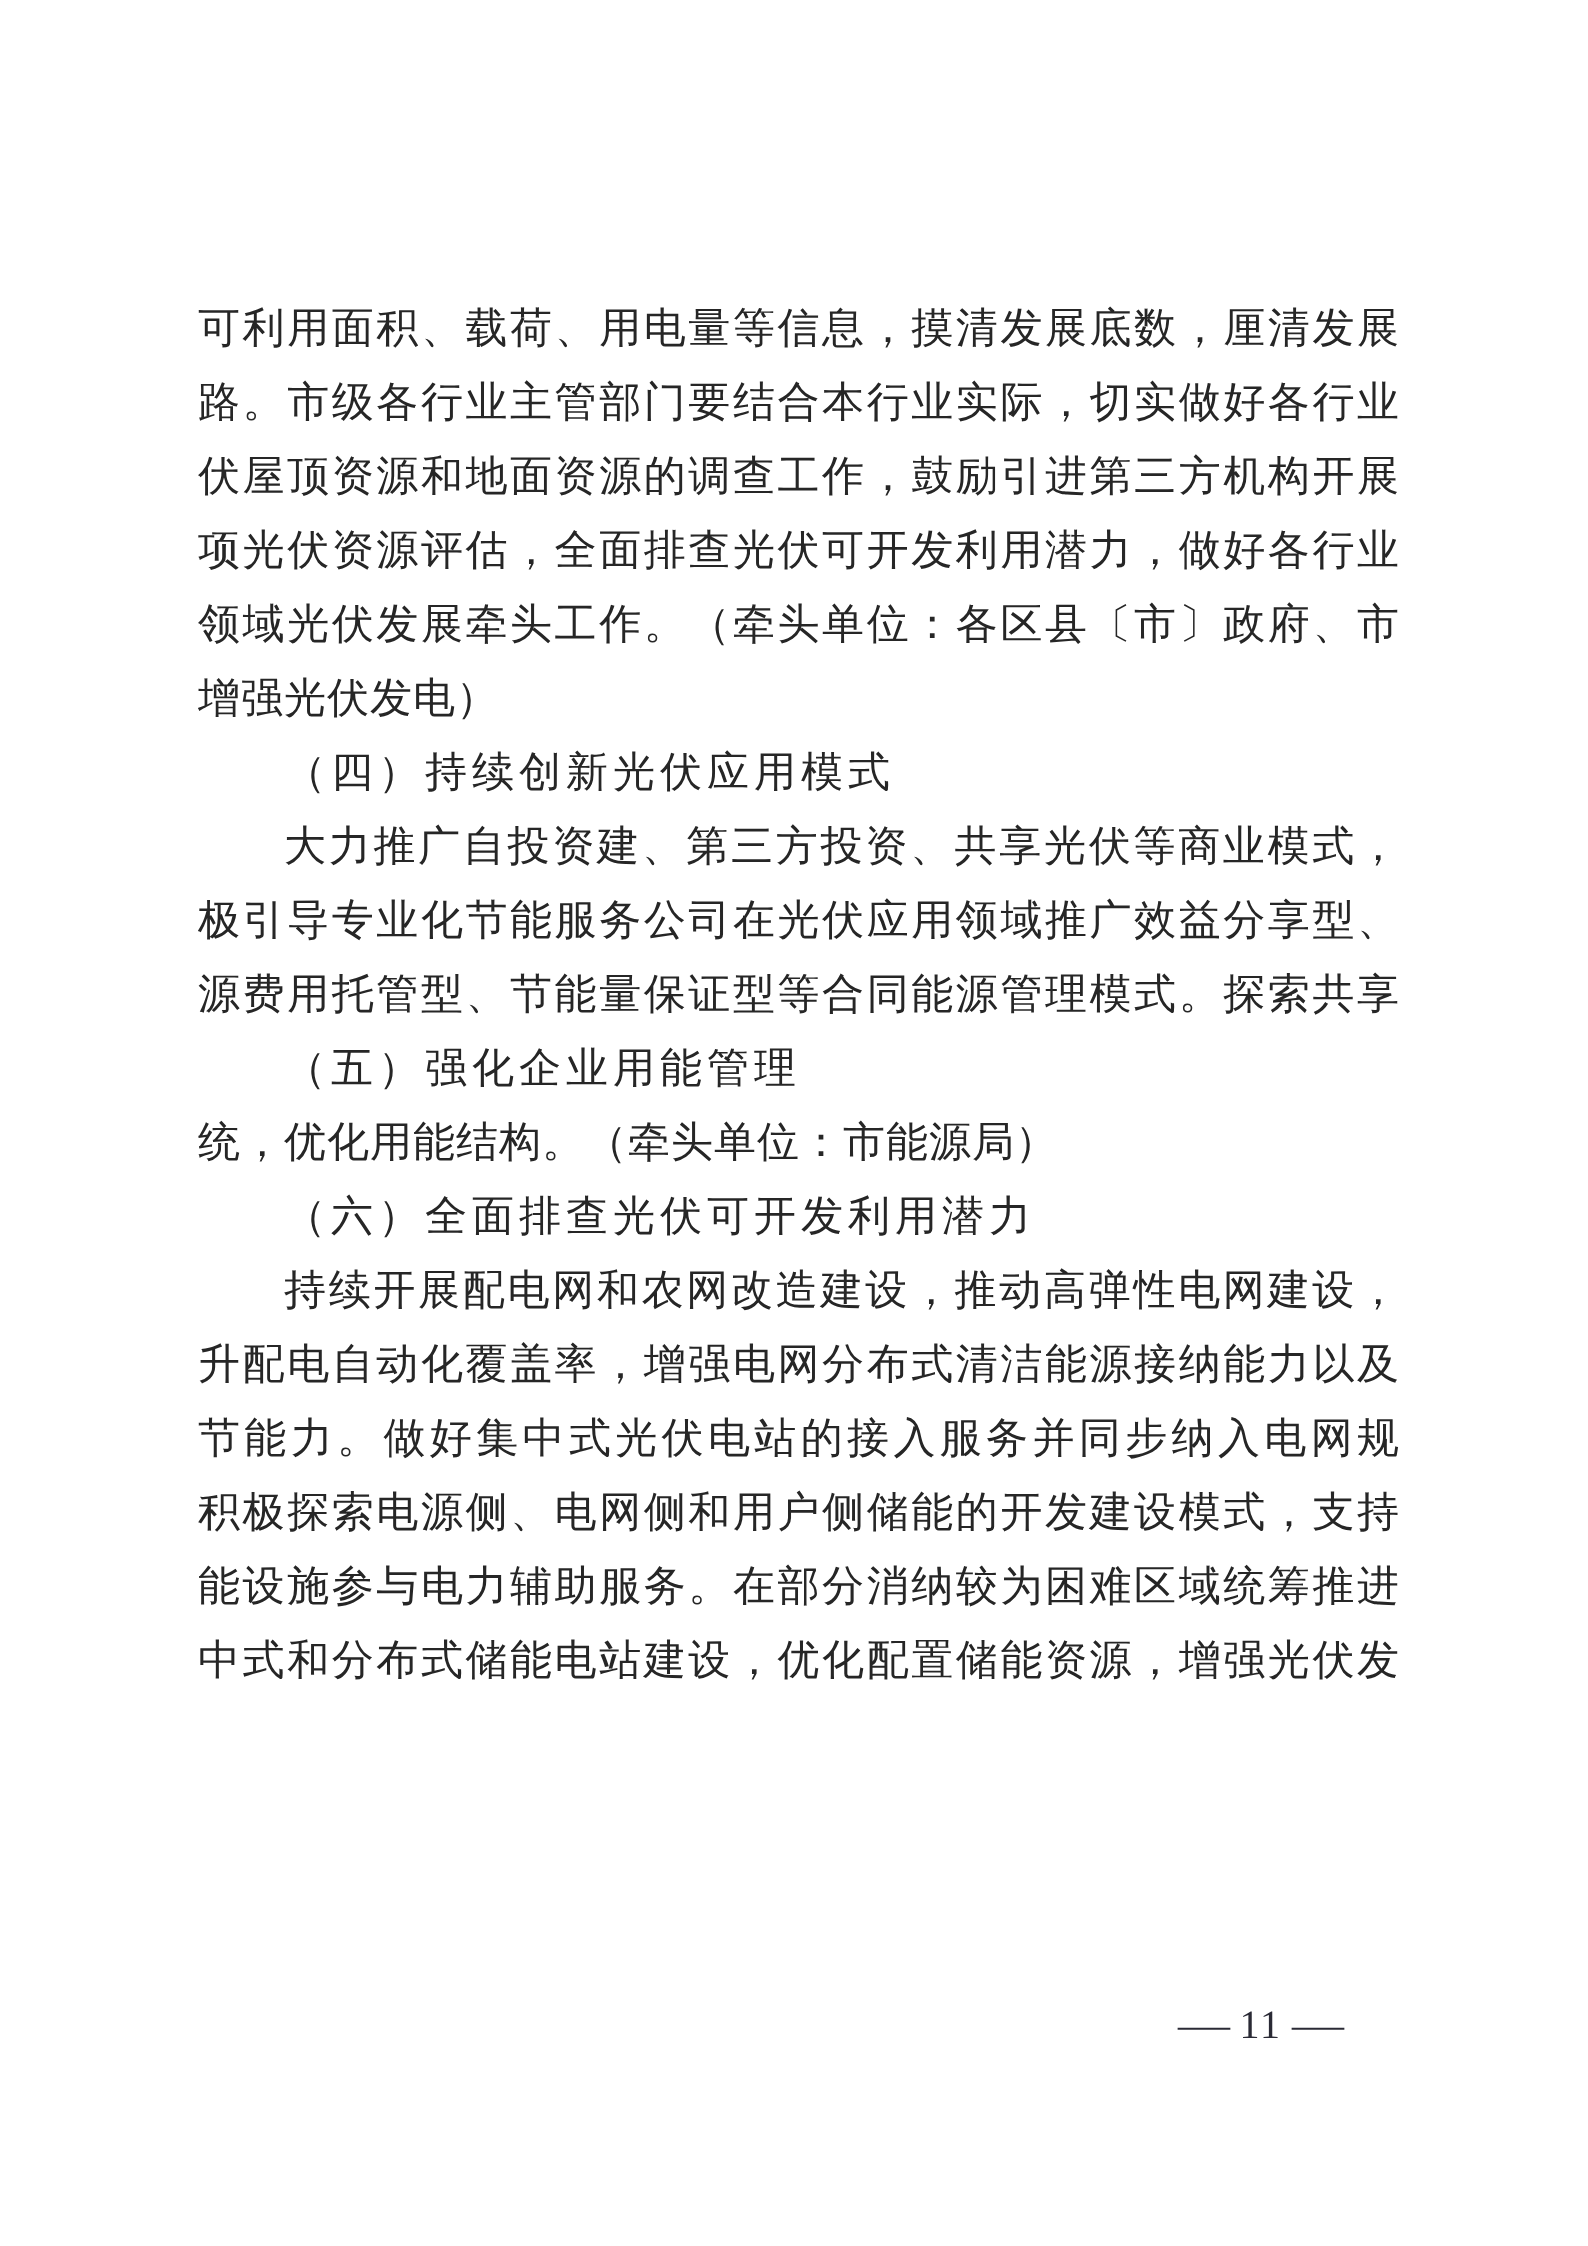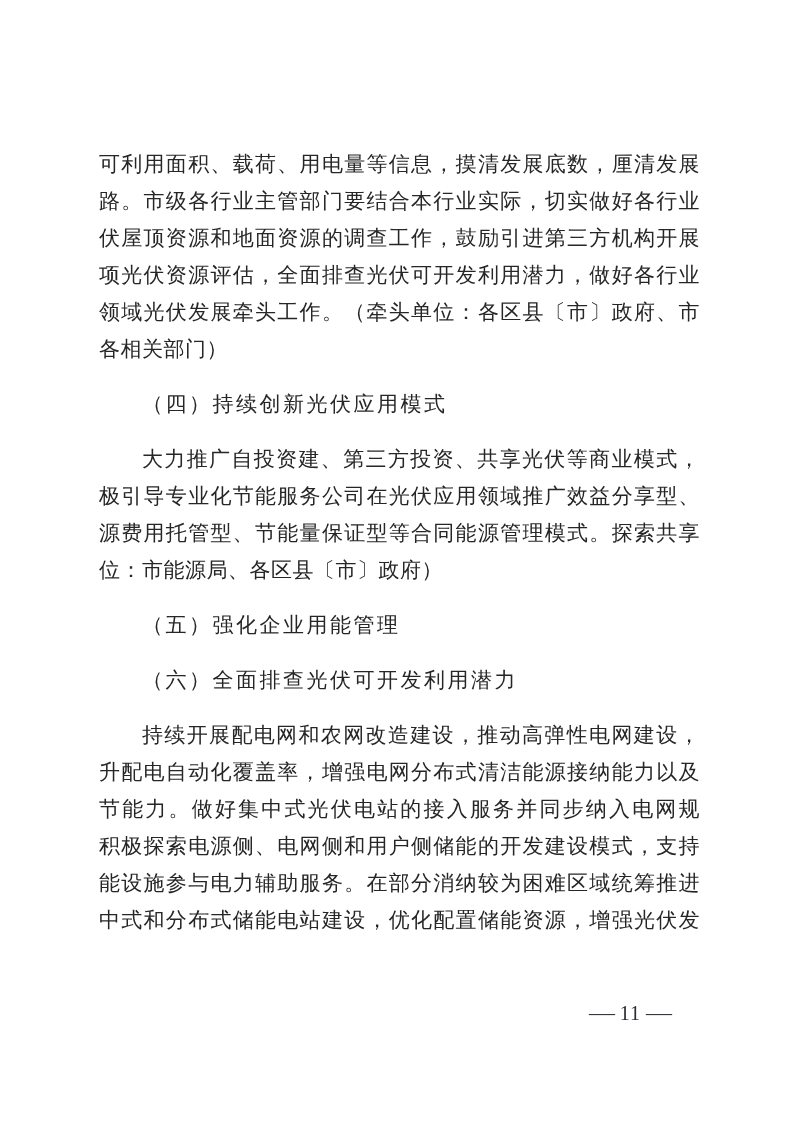--- a/index.html
+++ b/index.html
@@ -31,21 +31,20 @@
     overflow: hidden;
   }
   .line.full {
     white-space: normal;
     text-align: justify;
     text-align-last: justify;
     text-justify: inter-character;
   }
   .line.indent {
     padding-left: 43px;
-    margin-top: 18px;
   }
   .line.heading {
     letter-spacing: 2.5px;
   }
   .footer-pagenum {
     position: absolute;
     top: 1000px;
     right: 117px;
     font-size: 20px;
     line-height: 26px;
@@ -65,27 +64,27 @@
 <body>
 
 <div class="page">
 
   <div class="text-block" id="text-block">
       <div class="line full">可利用面积、载荷、用电量等信息，摸清发展底数，厘清发展思</div>
       <div class="line full">路。市级各行业主管部门要结合本行业实际，切实做好各行业光</div>
       <div class="line full">伏屋顶资源和地面资源的调查工作，鼓励引进第三方机构开展专</div>
       <div class="line full">项光伏资源评估，全面排查光伏可开发利用潜力，做好各行业各</div>
       <div class="line full">领域光伏发展牵头工作。（牵头单位：各区县〔市〕政府、市级</div>
-      <div class="line">各相关部门）</div>
+      <div class="line">增强光伏发电）</div>
       <div class="line indent heading">（四）持续创新光伏应用模式</div>
       <div class="line full indent">大力推广自投资建、第三方投资、共享光伏等商业模式，积</div>
       <div class="line full">极引导专业化节能服务公司在光伏应用领域推广效益分享型、能</div>
       <div class="line full">源费用托管型、节能量保证型等合同能源管理模式。探索共享经</div>
-      <div class="line">位：市能源局、各区县〔市〕政府）</div>
       <div class="line indent heading">（五）强化企业用能管理</div>
+      <div class="line">统，优化用能结构。（牵头单位：市能源局）</div>
       <div class="line indent heading">（六）全面排查光伏可开发利用潜力</div>
       <div class="line full indent">持续开展配电网和农网改造建设，推动高弹性电网建设，提</div>
       <div class="line full">升配电自动化覆盖率，增强电网分布式清洁能源接纳能力以及调</div>
       <div class="line full">节能力。做好集中式光伏电站的接入服务并同步纳入电网规划。</div>
       <div class="line full">积极探索电源侧、电网侧和用户侧储能的开发建设模式，支持储</div>
       <div class="line full">能设施参与电力辅助服务。在部分消纳较为困难区域统筹推进集</div>
       <div class="line full">中式和分布式储能电站建设，优化配置储能资源，增强光伏发电</div>
     </div>
 
   <div class="footer-pagenum">

